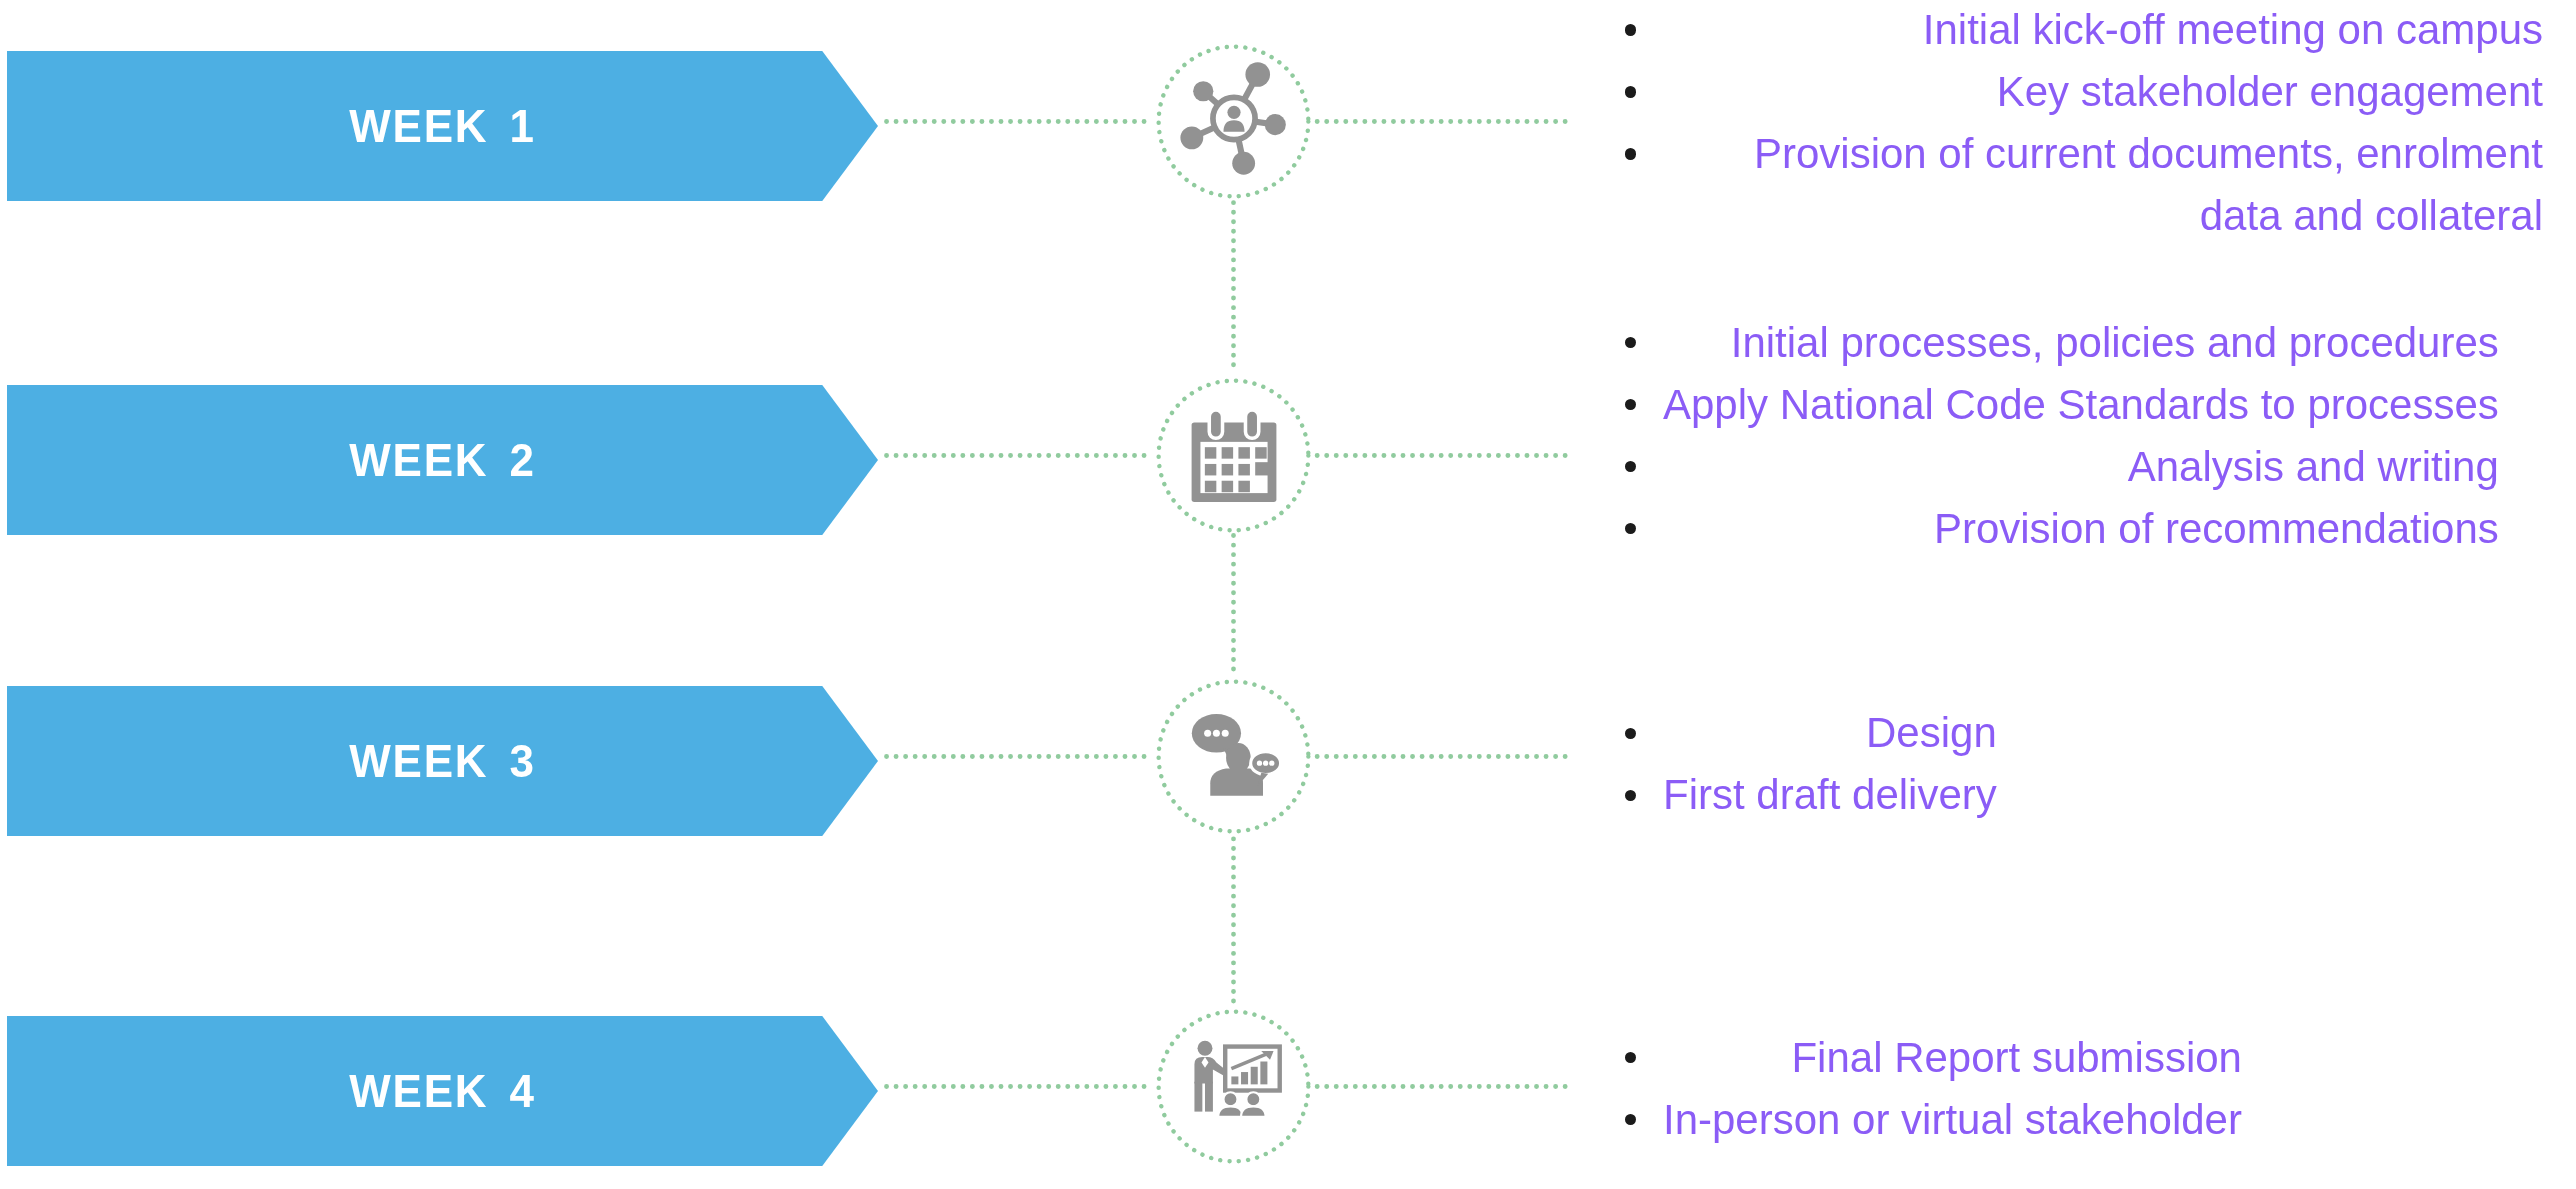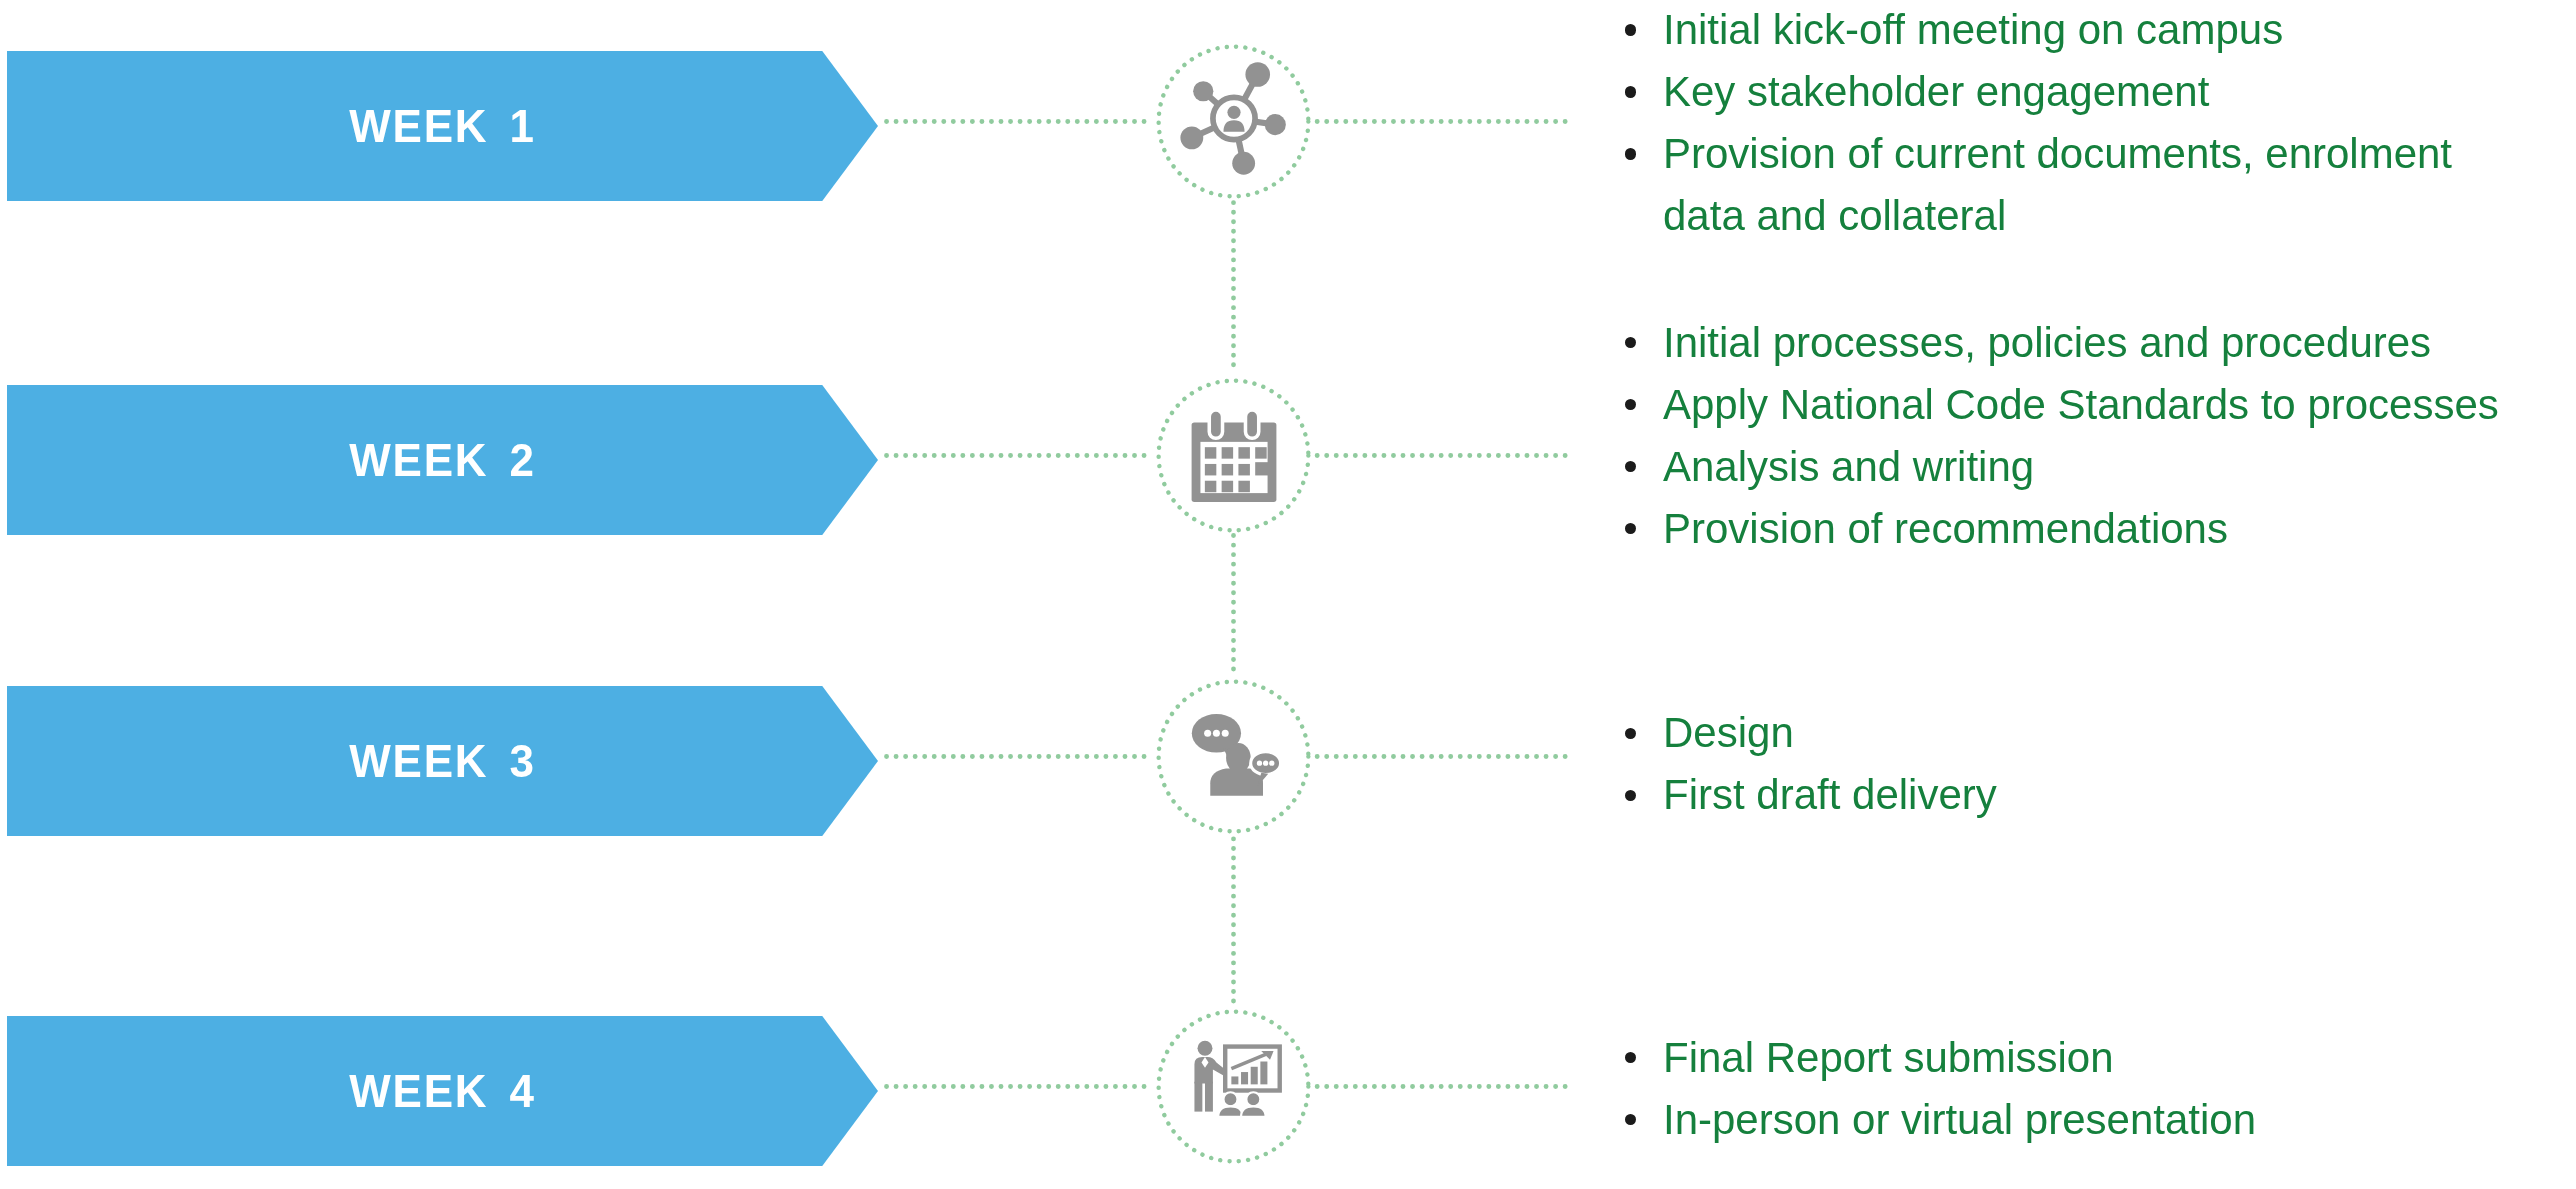--- a/index.html
+++ b/index.html
@@ -55,23 +55,24 @@
   }
 
   
   .tasks {
     position: absolute;
     left: 1623px;
     top: calc(var(--cy) + var(--dy, 1.8px));
     transform: translateY(-50%);
     margin: 0; padding: 0;
     list-style: none;
-    color: #15803d;
+    color: #8b5cf6;
     font-size: 42px;
     line-height: 62px;
+    text-align: right;
   }
   .tasks li { position: relative; padding-left: 40px; white-space: nowrap; }
   .tasks.wrap li { white-space: normal; max-width: 880px; }
   .tasks li::before {
     content: "";
     position: absolute;
     left: 1.8px; top: 25.5px;
     width: 11.4px; height: 11.4px;
     border-radius: 50%;
     background: #1b1b1b;
@@ -242,18 +243,18 @@
           <circle cx="22" cy="14" r="8" fill="#929292" stroke="#ffffff" stroke-width="2.5"></circle>
           <path d="M 8 34 Q 8 22 22 22 Q 36 22 36 34 Z" fill="#929292" stroke="#ffffff" stroke-width="2.5"></path>
         </g>
       </svg>
     </div>
     <svg class="hconn right" width="262" height="7" viewBox="0 0 298 8">
       <line x1="4" y1="4" x2="294" y2="4" stroke="#90cb9e" stroke-width="5.5" stroke-linecap="round" stroke-dasharray="0.1 10.8"></line>
     </svg>
     <ul class="tasks">
       <li>Final Report submission</li>
-      <li>In-person or virtual presentation</li>
+      <li>In-person or virtual stakeholder</li>
     </ul>
   </section>
 
 </div>
 
 
 </body></html>

